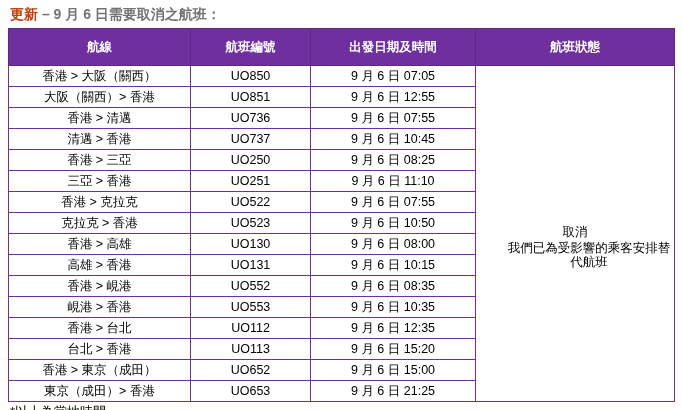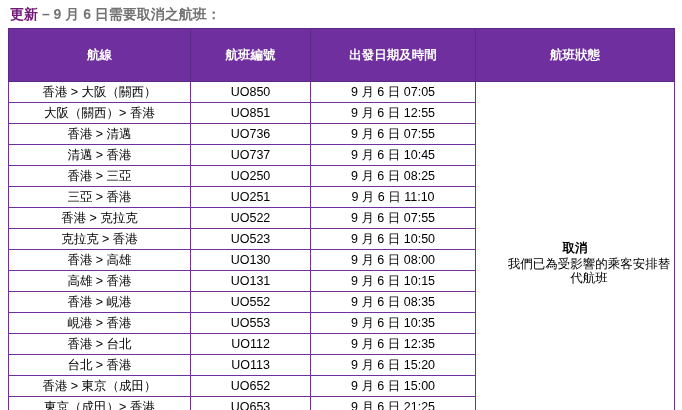--- a/index.html
+++ b/index.html
@@ -22,39 +22,39 @@
     padding: 6px 8px 0 8px;
   }
   .headline {
     font-size: 14px;
     font-weight: bold;
     margin: 0 0 6px 2px;
     line-height: 16px;
     white-space: nowrap;
   }
   .headline .hl-update {
-    color: #701a75;
+    color: #c2410c;
   }
   .headline .hl-rest {
     color: #737373;
   }
   table.flights {
     border-collapse: collapse;
     table-layout: fixed;
     width: 666px;
     border: 1px solid #5b2a86;
   }
   table.flights th {
     background: #6f2f9f;
     color: #ffffff;
     font-size: 12.5px;
     font-weight: bold;
     text-align: center;
     height: 22px;
-    padding: 15px 2px;
+    padding: 7px 2px;
     border: 1px solid #5b2a86;
     line-height: 14px;
   }
   table.flights td {
     font-size: 12.5px;
     text-align: center;
     height: 20px;
     padding: 0 0;
     border: 1px solid #6f2f9f;
     line-height: 14px;
@@ -65,21 +65,21 @@
   col.c-flight { width: 120px; }
   col.c-datetime { width: 165px; }
   col.c-status { width: 199px; }
   td.status-cell {
     vertical-align: middle;
     text-align: center;
     font-size: 12.5px;
     line-height: 18px;
   }
   .status-title {
-    font-weight: bold;
+    font-weight: normal;
     display: block;
     margin-bottom: 2px;
     margin-top: 26px;
   }
   .status-body {
     display: block;
     margin-left: 28px;
   }
   .footnote {
     font-size: 13px;

